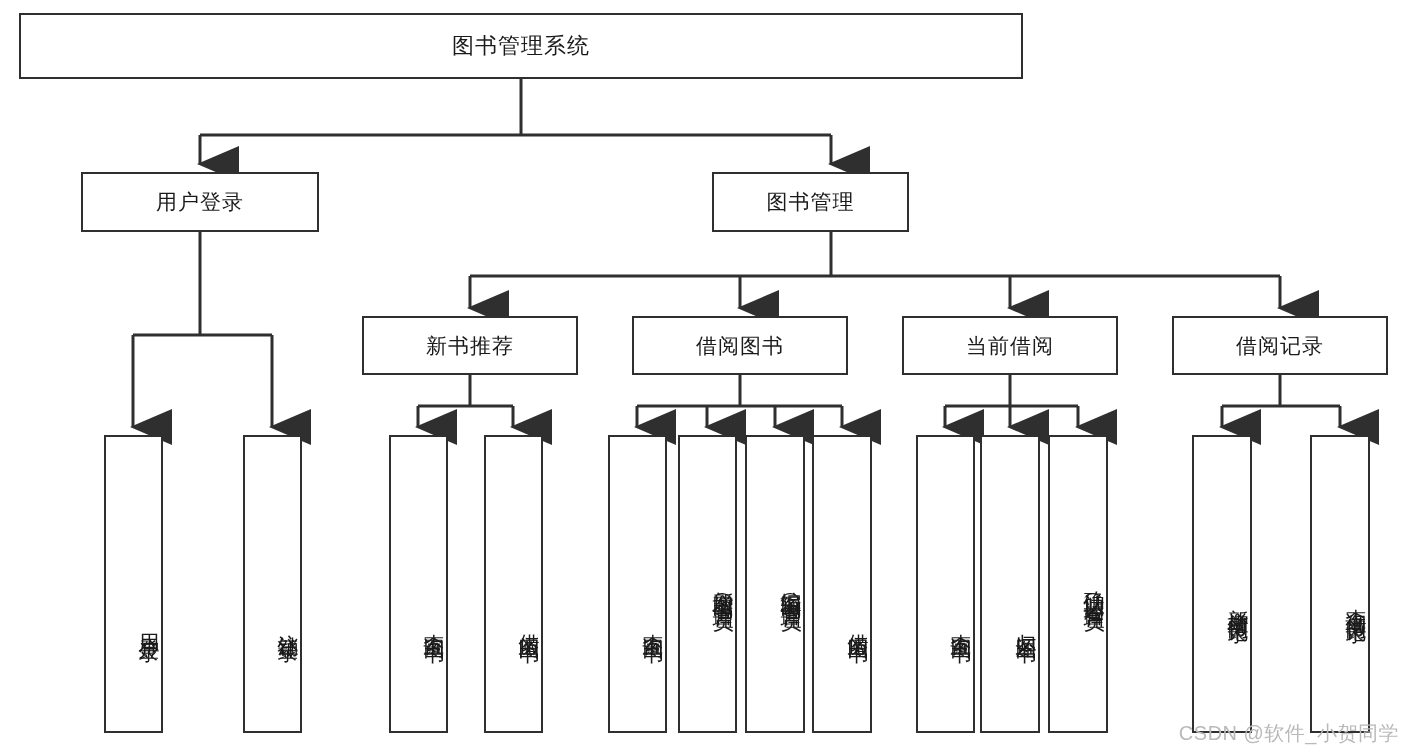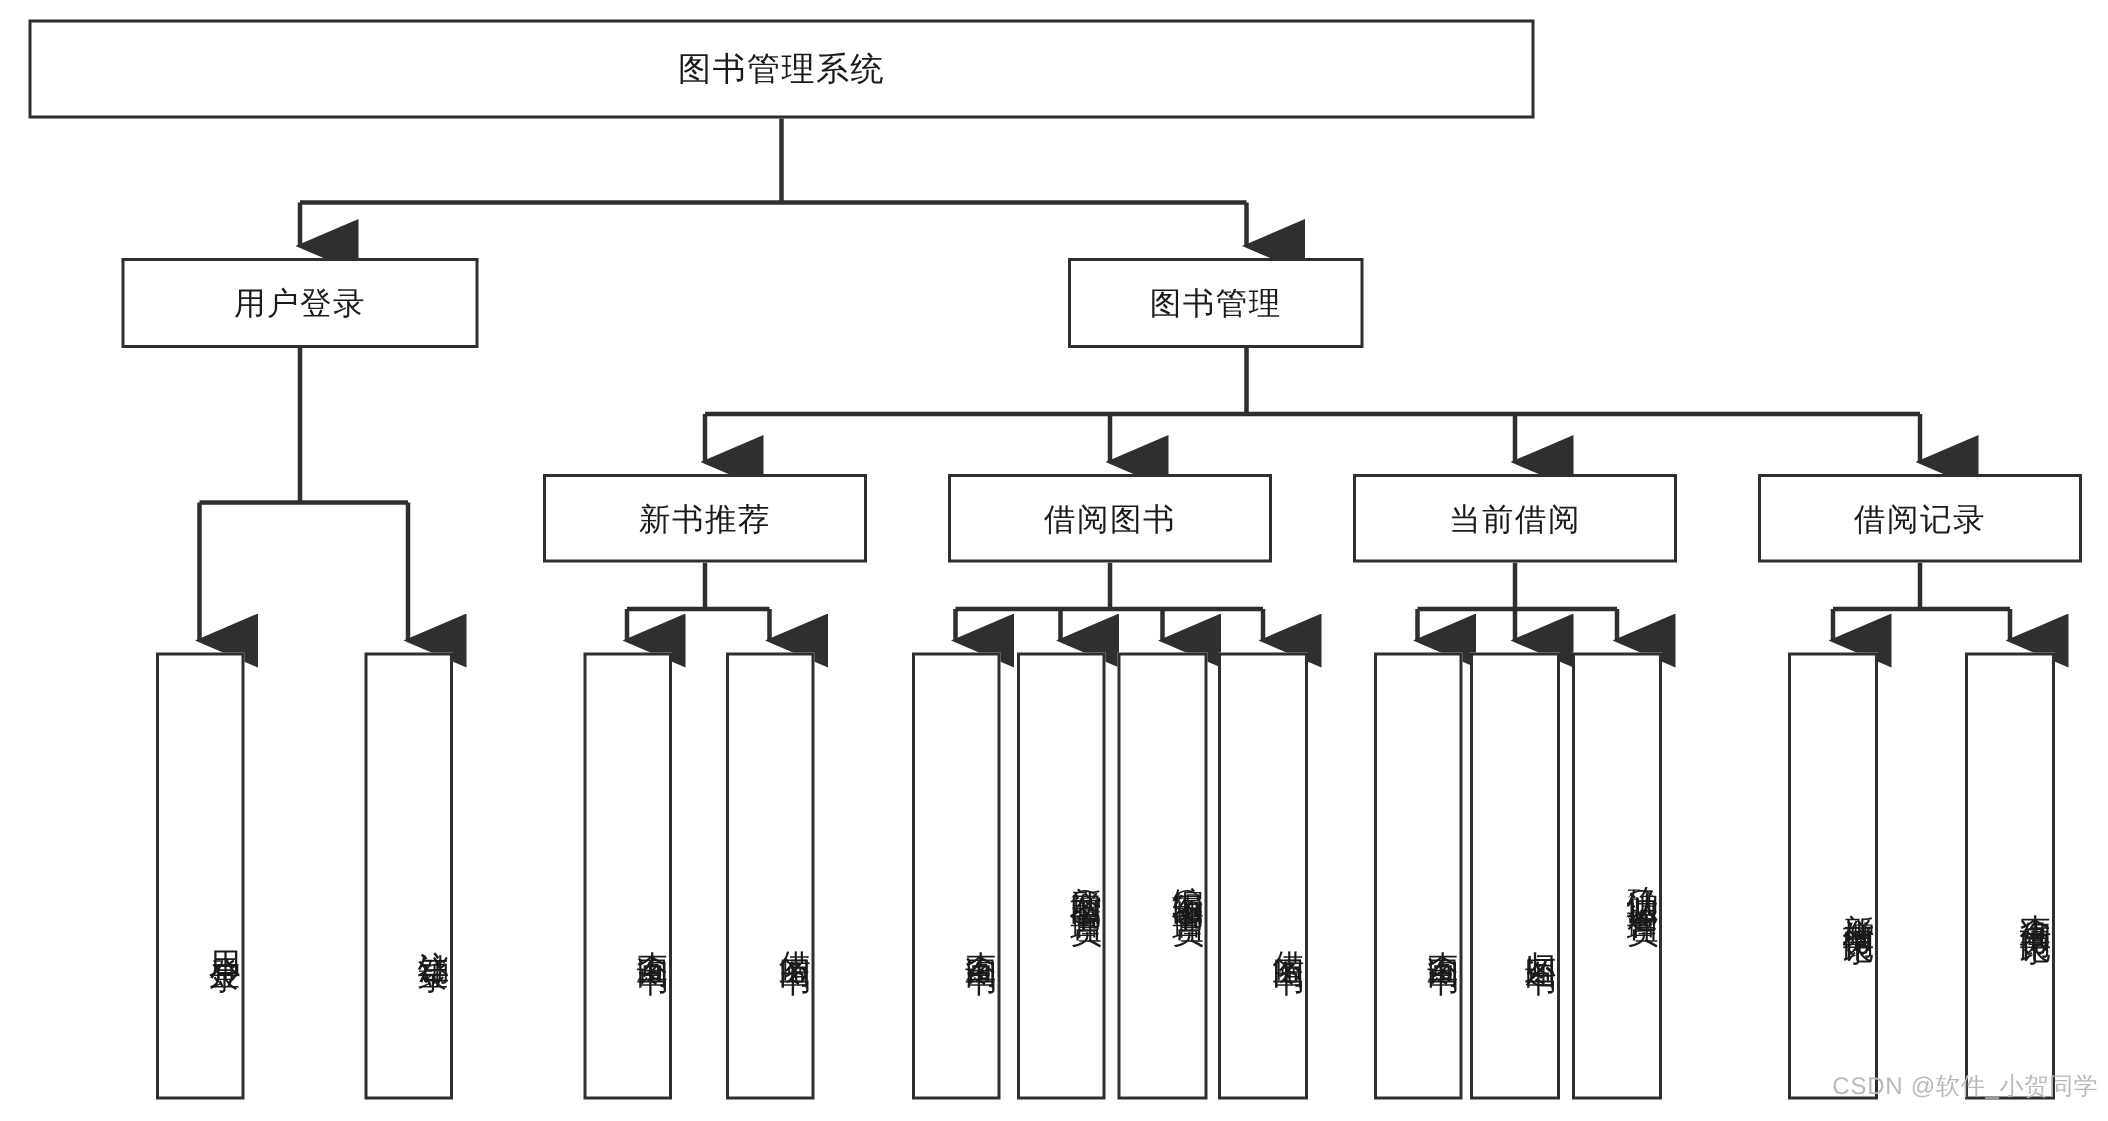--- a/index.html
+++ b/index.html
@@ -9,21 +9,21 @@
   svg{position:absolute;left:0;top:0;}
   .node{position:absolute;box-sizing:border-box;background:#ffffff;
         border:2px solid #2f2f2f;display:flex;align-items:center;
         justify-content:center;text-align:center;color:#1a1a1a;}
   .node.h{font-size:21px;letter-spacing:1px;}
   .node.v{writing-mode:vertical-rl;text-orientation:upright;
           font-size:21px;letter-spacing:3px;line-height:1.1;
           align-items:flex-start;justify-content:center;padding-top:8px;}
   .node.v.top{align-items:flex-start;}
   #title-box{font-size:22px;}
-  #watermark{position:absolute;right:6px;bottom:12px;font-size:16px;
+  #watermark{position:absolute;right:6px;bottom:0;font-size:20px;
              color:#b9b9b9;letter-spacing:0.5px;white-space:nowrap;margin-left:37px;}
 </style>
 </head>
 <body>
 
 <div id="canvas">
 
   <svg width="1405" height="747">
     <defs>
       <marker id="arrow" viewBox="0 0 12 14" refX="6" refY="13" markerWidth="12" markerHeight="14" orient="auto-start-reverse">

